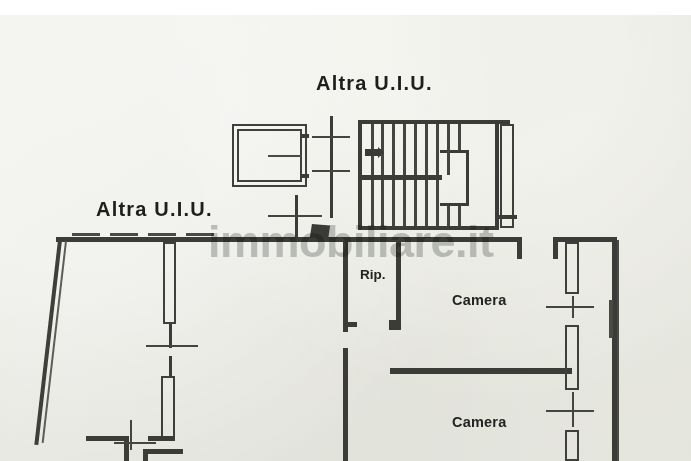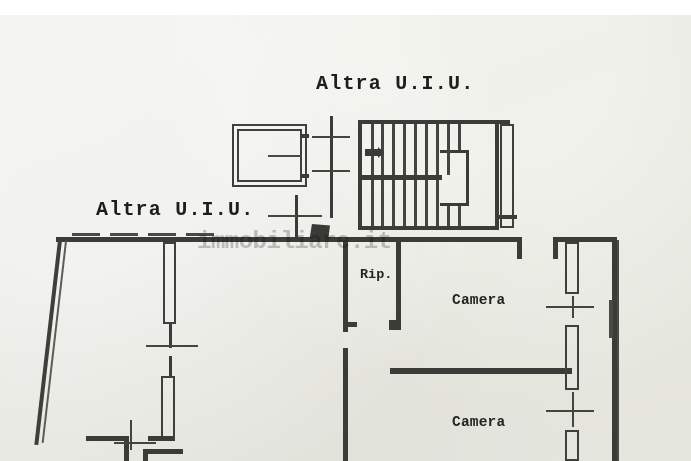--- a/index.html
+++ b/index.html
@@ -77,21 +77,21 @@
   .hatch-slant {
     position: absolute;
     transform-origin: top left;
   }
 
   
   .label {
     position: absolute;
     color: #262623;
     white-space: nowrap;
-    font-family: Liberation Mono, monospace;
+    font-family: Liberation Sans, sans-serif;
   }
   .label-big {
     font-size: 20px;
     letter-spacing: 1.2px;
     font-weight: 600;
     color: #1e1e1c;
   }
   .label-room {
     font-size: 14.5px;
     font-weight: 700;
@@ -100,29 +100,29 @@
   }
   .label-small {
     font-size: 13.5px;
     font-weight: 700;
     color: #232321;
   }
 
   
   #watermark {
     position: absolute;
-    left: 197px;
+    left: 208px;
     top: 222px;
     width: 320px;
     height: 40px;
     color: rgba(150,155,152,0.55);
-    font-size: 24px;
+    font-size: 45px;
     font-weight: 700;
     letter-spacing: -0.5px;
-    font-family: Liberation Mono, monospace;
+    font-family: Liberation Sans, sans-serif;
     line-height: 40px;
     pointer-events: none;
     mix-blend-mode: multiply;
   }
   .blob {
     position: absolute;
     background: #3a3a36;
   }
 </style>
 </head>

